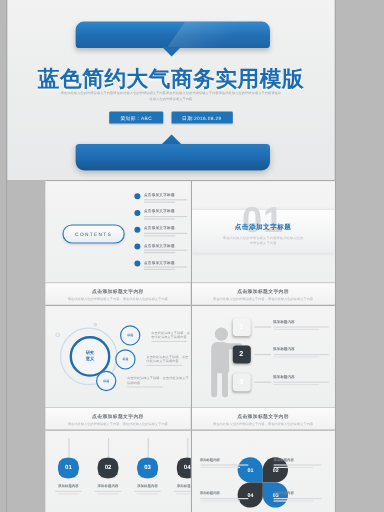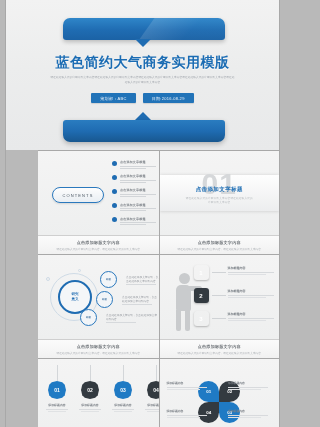--- a/index.html
+++ b/index.html
@@ -41,21 +41,21 @@
     background:linear-gradient(180deg,#2a7cc0 0%,#1f6cb2 50%,#18578f 100%);
     box-shadow:0 2px 5px rgba(0,0,0,.24);
   }
   .hero-bot-notch{
     position:absolute;left:50%;top:112px;transform:translateX(-50%);
     width:0;height:0;border-left:8px solid transparent;border-right:8px solid transparent;
     border-bottom:8px solid #1f6cb2;
   }
   .hero-title{
     position:absolute;left:0;right:0;top:54px;text-align:center;
-    font-size:14px;font-weight:bold;color:#1b6cb3;letter-spacing:.5px;
+    font-size:18px;font-weight:bold;color:#1b6cb3;letter-spacing:.5px;
     text-shadow:0 1px 1px rgba(255,255,255,.8);
   }
   .hero-sub{
     position:absolute;left:44px;right:44px;top:76px;text-align:center;
     font-size:2.6px;line-height:4.6px;color:#9a9fa6;letter-spacing:.15px;
     word-break:break-all;
   }
   .hero-badges{
     position:absolute;left:0;right:0;top:93px;display:flex;justify-content:center;gap:7px;
   }

